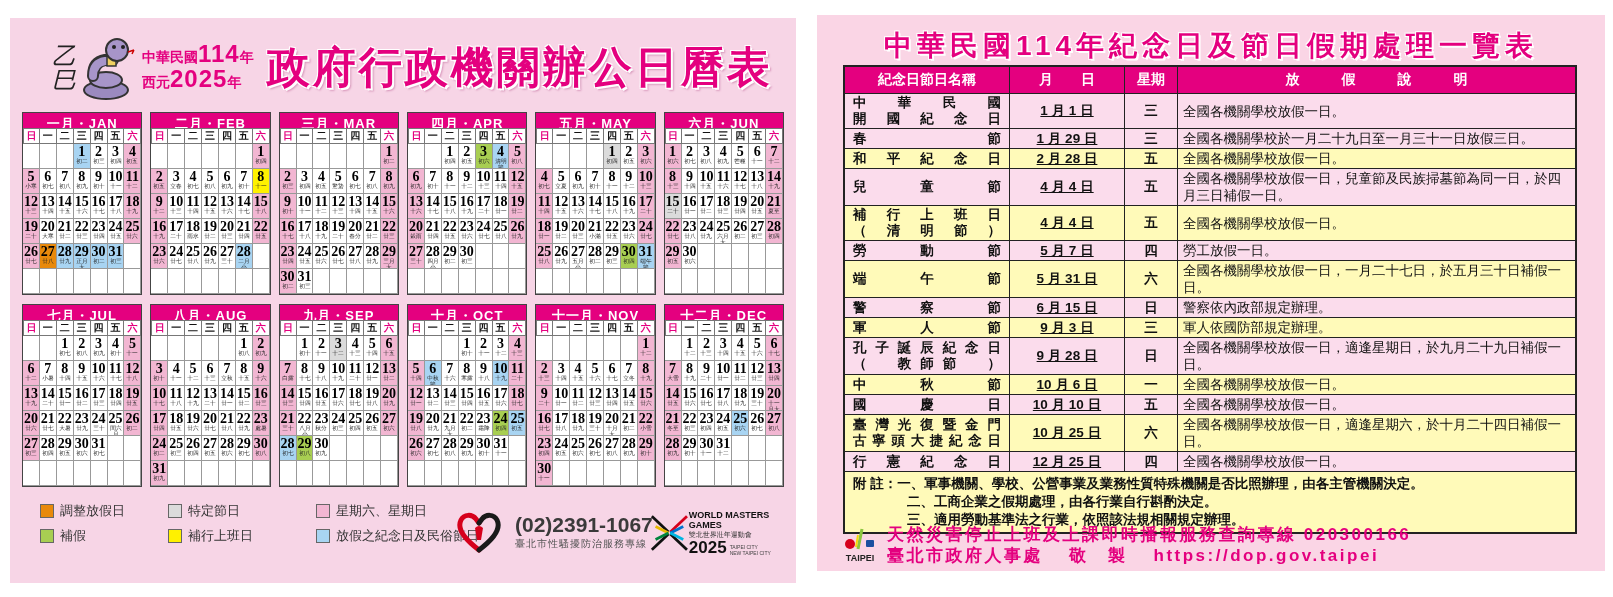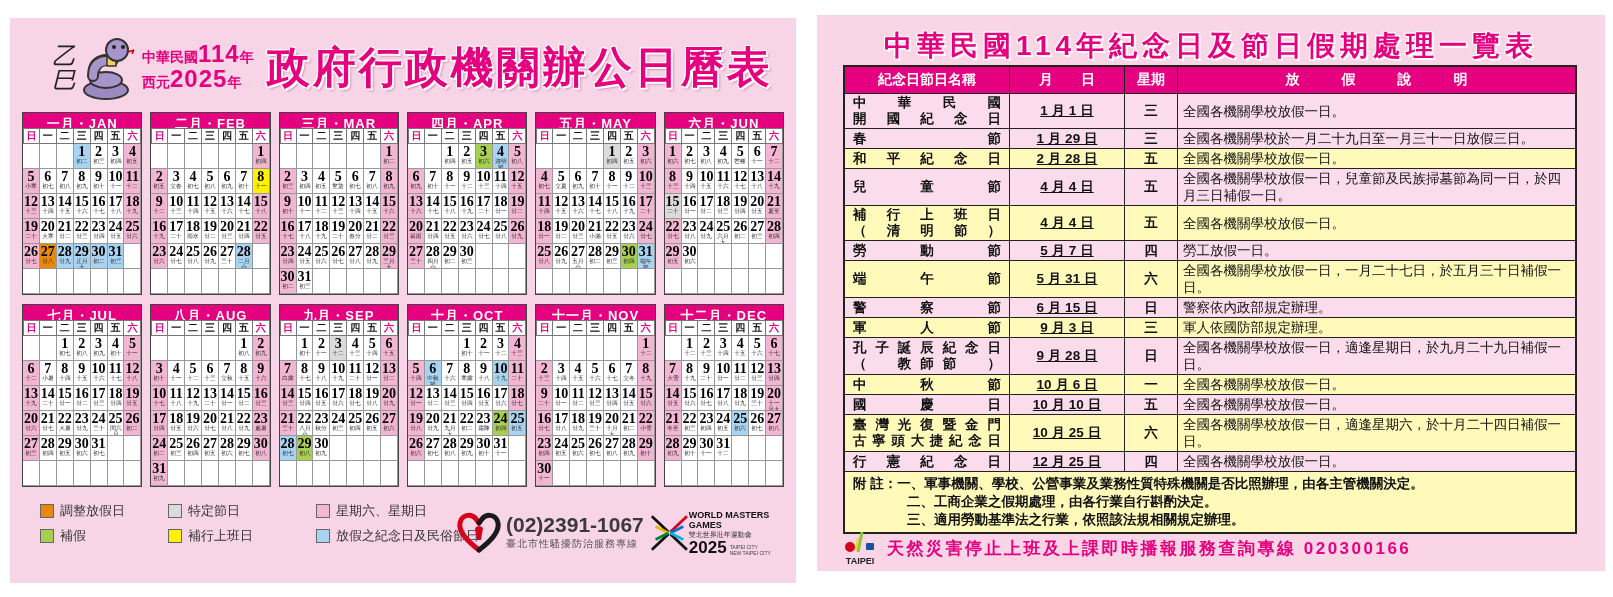--- a/index.html
+++ b/index.html
@@ -25,21 +25,21 @@
   .m-days{display:grid;grid-template-columns:repeat(7,1fr);grid-auto-rows:25px;}
   .dc{border-right:1px solid #999;border-bottom:1px solid #999;background:#fff;text-align:center;overflow:hidden;}
   .dc:nth-child(7n+1){border-left:none;}
   .dc .num{font-family:"Liberation Serif",serif;font-weight:bold;font-size:14px;line-height:13px;display:block;margin-top:1px;color:#000;}
   .dc .lun{font-size:6px;line-height:6px;display:block;color:#222;white-space:pre-line;transform:scale(.95);}
 
   .legend{position:absolute;left:30px;top:484px;display:grid;grid-template-columns:128px 148px 280px;row-gap:7px;}
   .leg-item{display:flex;align-items:center;gap:6px;font-size:13px;color:#333;}
   .leg-swatch{width:12px;height:12px;border:1px solid #666;display:inline-block;}
 
-  .hotline{position:absolute;left:445px;top:492px;display:flex;align-items:center;gap:3px;}
+  .hotline{position:absolute;left:445px;top:492px;display:flex;align-items:center;gap:12px;}
   .hot-text .phone{font-size:21px;font-weight:bold;color:#3a3a3a;line-height:24px;}
   .hot-text .lbl{font-size:10px;color:#555;letter-spacing:1px;}
 
   .wmg{position:absolute;left:640px;top:492px;display:flex;align-items:center;gap:0;}
   .wmg-text .l1{font-size:9px;font-weight:900;color:#111;letter-spacing:0;}
   .wmg-text .l2{font-size:7px;color:#333;}
   .wmg-text .l3{display:flex;align-items:flex-end;gap:3px;}
   .wmg-text .yr{font-size:17px;font-weight:900;color:#111;line-height:16px;}
   .wmg-text .cities{font-size:5px;color:#444;line-height:6px;}
 
@@ -2036,15 +2036,20 @@
       <svg width="34" height="26" viewBox="0 0 34 26">
         <circle cx="7" cy="17" r="5" fill="#D6001C"></circle>
         <path d="M15 22 L19 2" stroke="#8CC63E" stroke-width="3"></path>
         <path d="M13 20 L15 8" stroke="#F5D90A" stroke-width="2"></path>
         <rect x="23" y="13" width="8" height="7" rx="1" fill="#1B4FA0"></rect>
       </svg>
       <span class="tl-text">TAIPEI</span>
     </div>
     <div class="rf-lines">
       <div class="l1">天然災害停止上班及上課即時播報服務查詢專線 020300166</div>
+      <div class="l2">
+        <span>臺北市政府人事處</span>
+        <span>敬　製</span>
+        <span>https://dop.gov.taipei</span>
+      </div>
     </div>
   </div>
 </div>
 
 </body></html>

